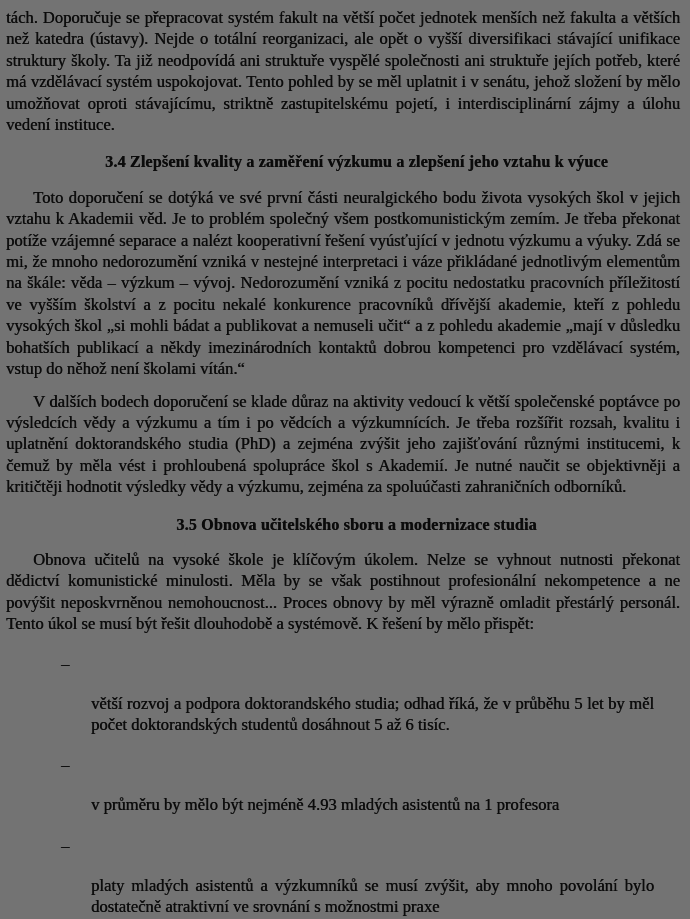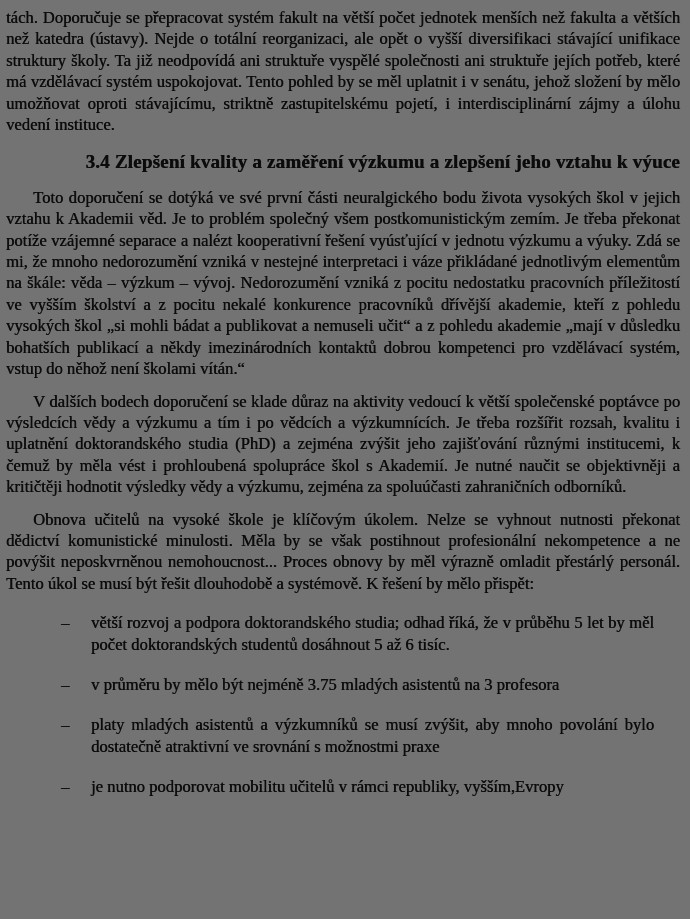--- a/index.html
+++ b/index.html
@@ -30,68 +30,70 @@
     margin: 0 0 11px 0;
     text-indent: 27px;
   }
   .no-indent {
     text-indent: 0;
   }
   .heading {
     margin: 16px 0 14px 0;
     text-indent: 27px;
     font-weight: bold;
-    font-size: 19px;
-    text-align: right;
+    font-size: 16px;
+    text-align: center;
     letter-spacing: 0.2px;
   }
   .bullet-list {
     list-style: none;
     margin: 18px 0 0 0;
     padding: 0 26px 0 55px;
   }
   .bullet-item {
     display: flex;
     align-items: flex-start;
     margin: 0 0 19px 0;
   }
   .bullet-marker {
     flex: none;
     width: 30px;
     text-align: left;
   }
   .bullet-text {
     flex: 1;
     text-align: justify;
+    margin-top: 40px;
   }
 </style>
 </head>
 <body>
 
 <div class="page">
 
   <p class="body-text no-indent">tách. Doporučuje se přepracovat systém fakult na větší počet jednotek menších než fakulta a větších než katedra (ústavy). Nejde o totální reorganizaci, ale opět o vyšší diversifikaci stávající unifikace struktury školy. Ta již neodpovídá ani struktuře vyspělé společnosti ani struktuře jejích potřeb, které má vzdělávací systém uspokojovat. Tento pohled by se měl uplatnit i v senátu, jehož složení by mělo umožňovat oproti stávajícímu, striktně zastupitelskému pojetí, i interdisciplinární zájmy a úlohu vedení instituce.</p>
 
   <p class="heading">3.4 Zlepšení kvality a zaměření výzkumu a zlepšení jeho vztahu k výuce</p>
 
   <p class="body-text">Toto doporučení se dotýká ve své první části neuralgického bodu života vysokých škol v jejich vztahu k Akademii věd. Je to problém společný všem postkomunistickým zemím. Je třeba překonat potíže vzájemné separace a nalézt kooperativní řešení vyúsťující v jednotu výzkumu a výuky. Zdá se mi, že mnoho nedorozumění vzniká v nestejné interpretaci i váze přikládané jednotlivým elementům na škále: věda – výzkum – vývoj. Nedorozumění vzniká z pocitu nedostatku pracovních příležitostí ve vyšším školství a z pocitu nekalé konkurence pracovníků dřívější akademie, kteří z pohledu vysokých škol „si mohli bádat a publikovat a nemuseli učit“ a z pohledu akademie „mají v důsledku bohatších publikací a někdy imezinárodních kontaktů dobrou kompetenci pro vzdělávací systém, vstup do něhož není školami vítán.“</p>
 
   <p class="body-text">V dalších bodech doporučení se klade důraz na aktivity vedoucí k větší společenské poptávce po výsledcích vědy a výzkumu a tím i po vědcích a výzkumnících. Je třeba rozšířit rozsah, kvalitu i uplatnění doktorandského studia (PhD) a zejména zvýšit jeho zajišťování různými institucemi, k čemuž by měla vést i prohloubená spolupráce škol s Akademií. Je nutné naučit se objektivněji a kritičtěji hodnotit výsledky vědy a výzkumu, zejména za spoluúčasti zahraničních odborníků.</p>
 
+  <p class="heading">3.5 Obnova učitelského sboru a modernizace studia</p>
 
   <p class="body-text">Obnova učitelů na vysoké škole je klíčovým úkolem. Nelze se vyhnout nutnosti překonat dědictví komunistické minulosti. Měla by se však postihnout profesionální nekompetence a ne povýšit neposkvrněnou nemohoucnost... Proces obnovy by měl výrazně omladit přestárlý personál. Tento úkol se musí být řešit dlouhodobě a systémově. K řešení by mělo přispět:</p>
 
   <ul class="bullet-list">
     <li class="bullet-item">
       <span class="bullet-marker">–</span>
       <span class="bullet-text">větší rozvoj a podpora doktorandského studia; odhad říká, že v průběhu 5 let by měl počet doktorandských studentů dosáhnout 5 až 6 tisíc.</span>
     </li>
     <li class="bullet-item">
       <span class="bullet-marker">–</span>
-      <span class="bullet-text">v průměru by mělo být nejméně 3.75 mladých asistentů na 3 profesora</span>
+      <span class="bullet-text">v průměru by mělo být nejméně 4.93 mladých asistentů na 1 profesora</span>
     </li>
     <li class="bullet-item">
       <span class="bullet-marker">–</span>
       <span class="bullet-text">platy mladých asistentů a výzkumníků se musí zvýšit, aby mnoho povolání bylo dostatečně atraktivní ve srovnání s možnostmi praxe</span>
     </li>
     <li class="bullet-item">
       <span class="bullet-marker">–</span>
       <span class="bullet-text">je nutno podporovat mobilitu učitelů v rámci republiky, vyšším,Evropy</span>
     </li>
   </ul>

